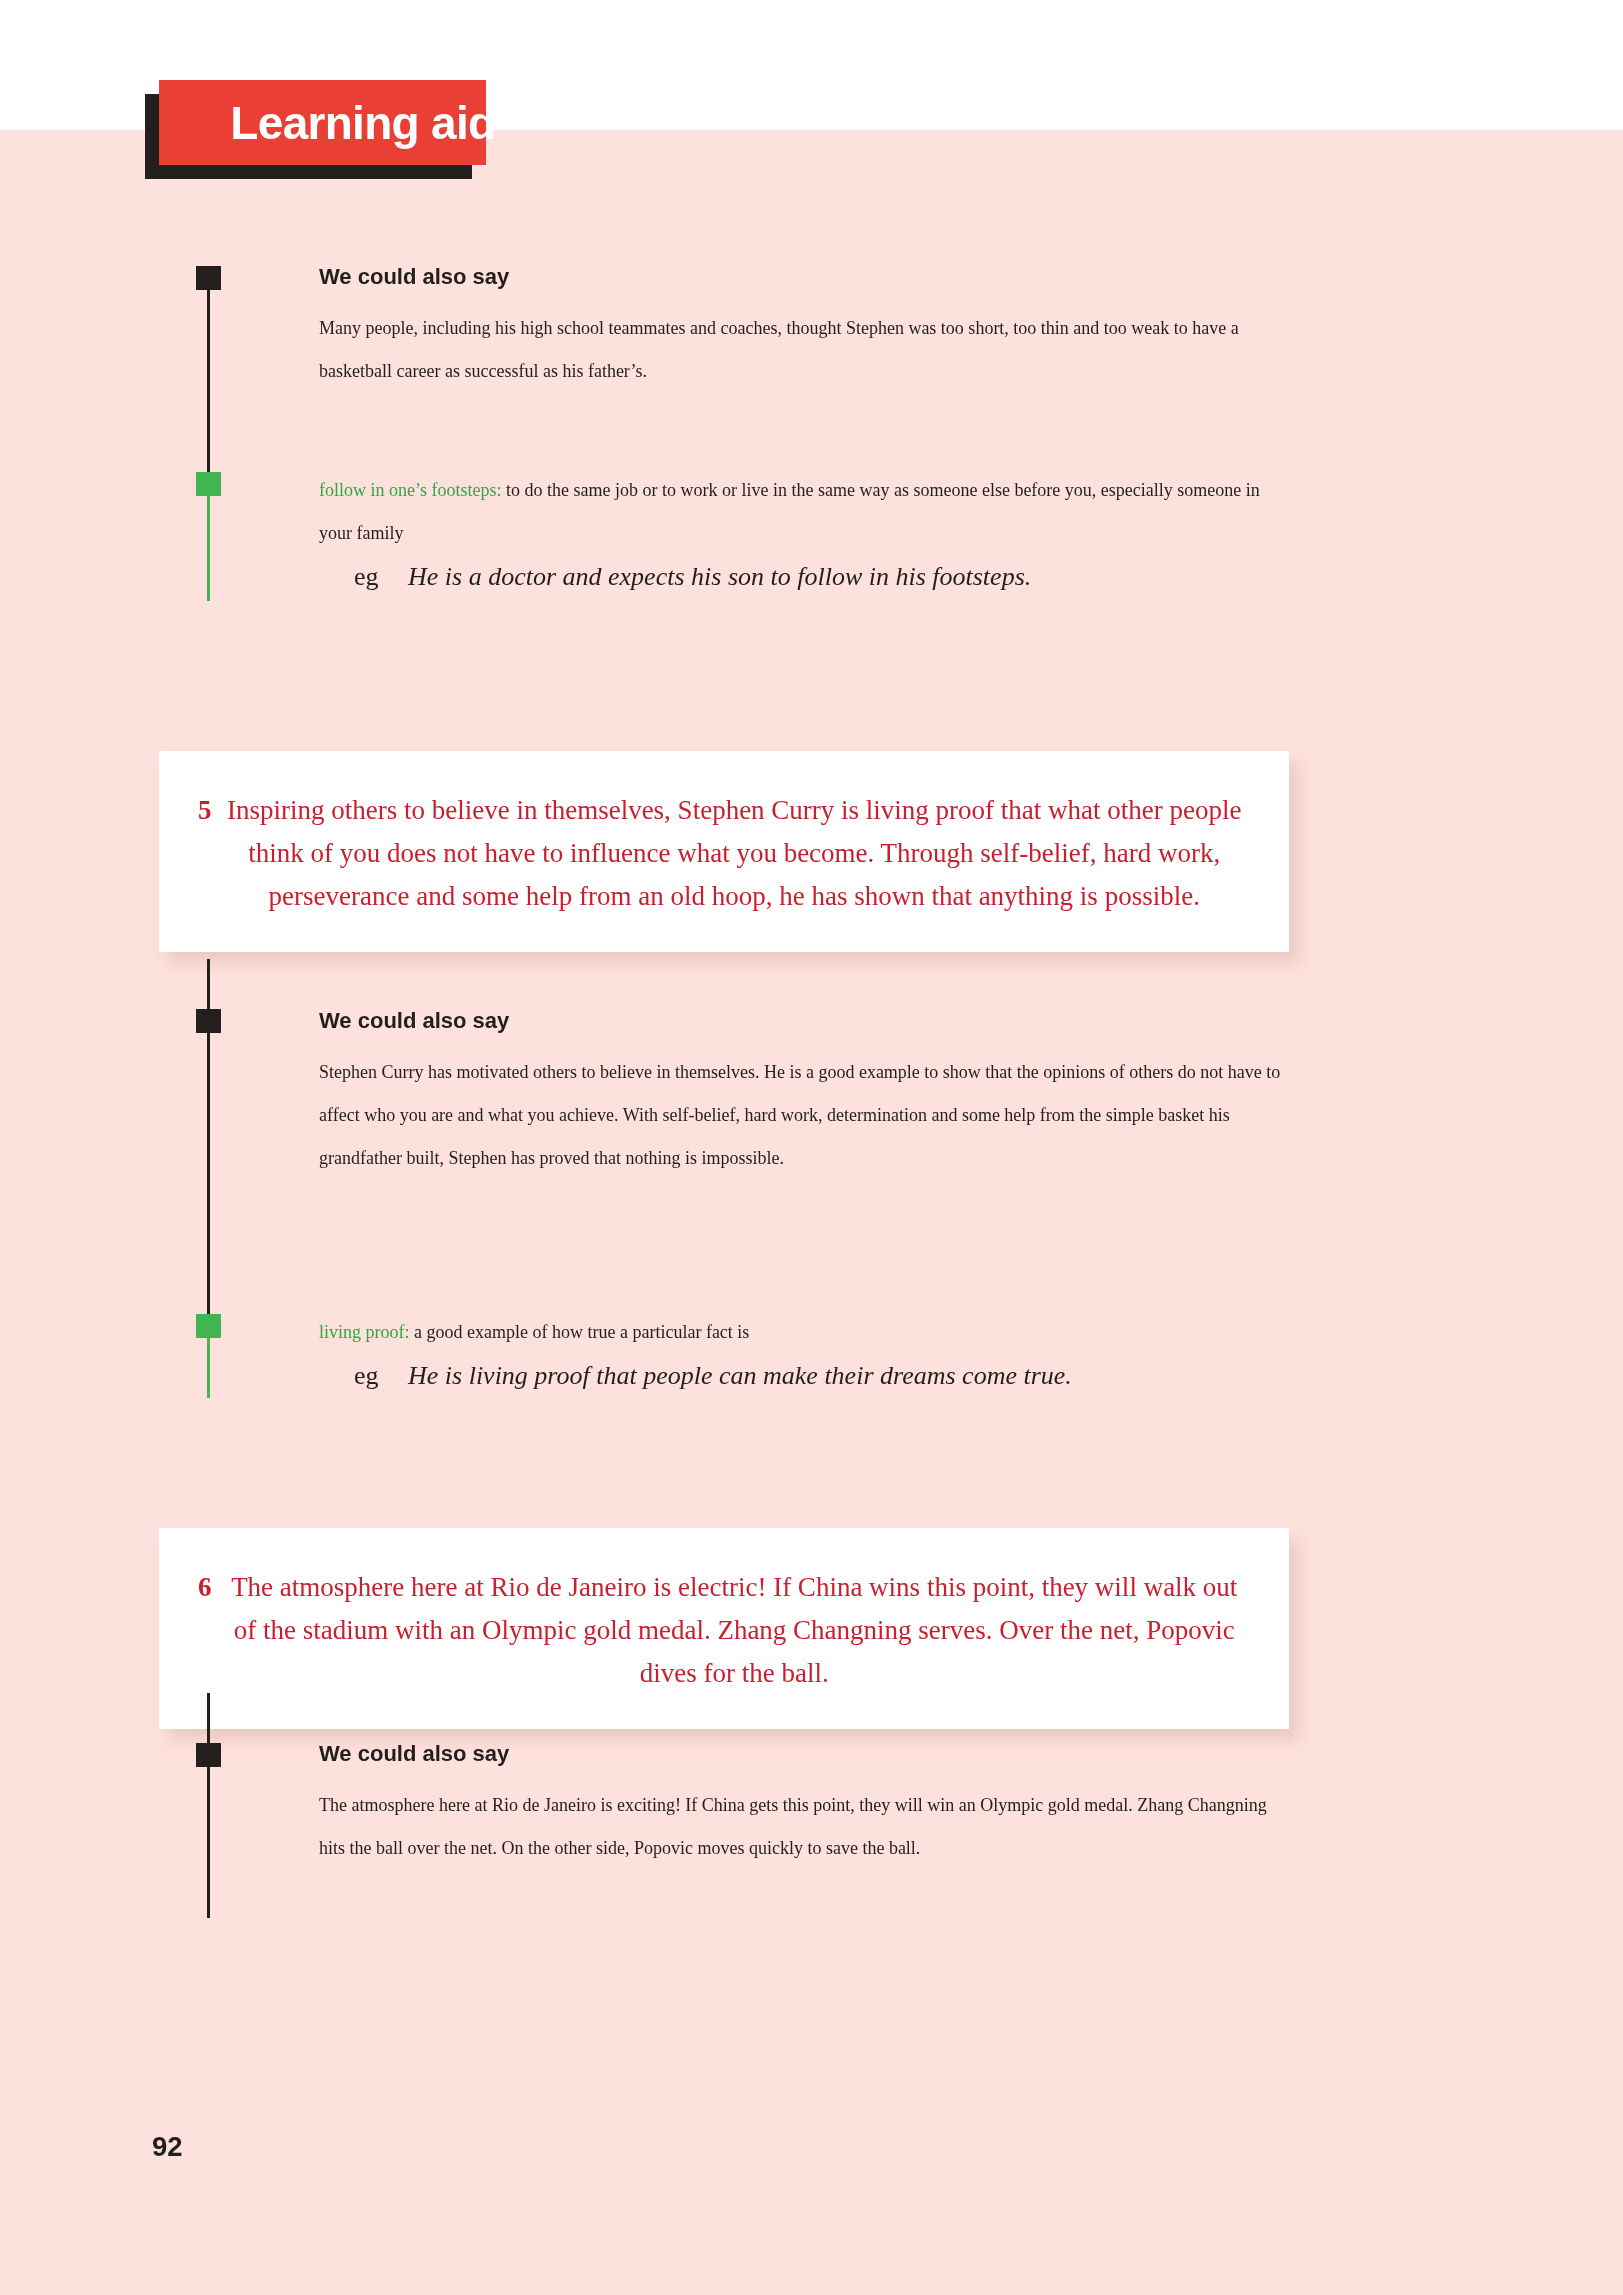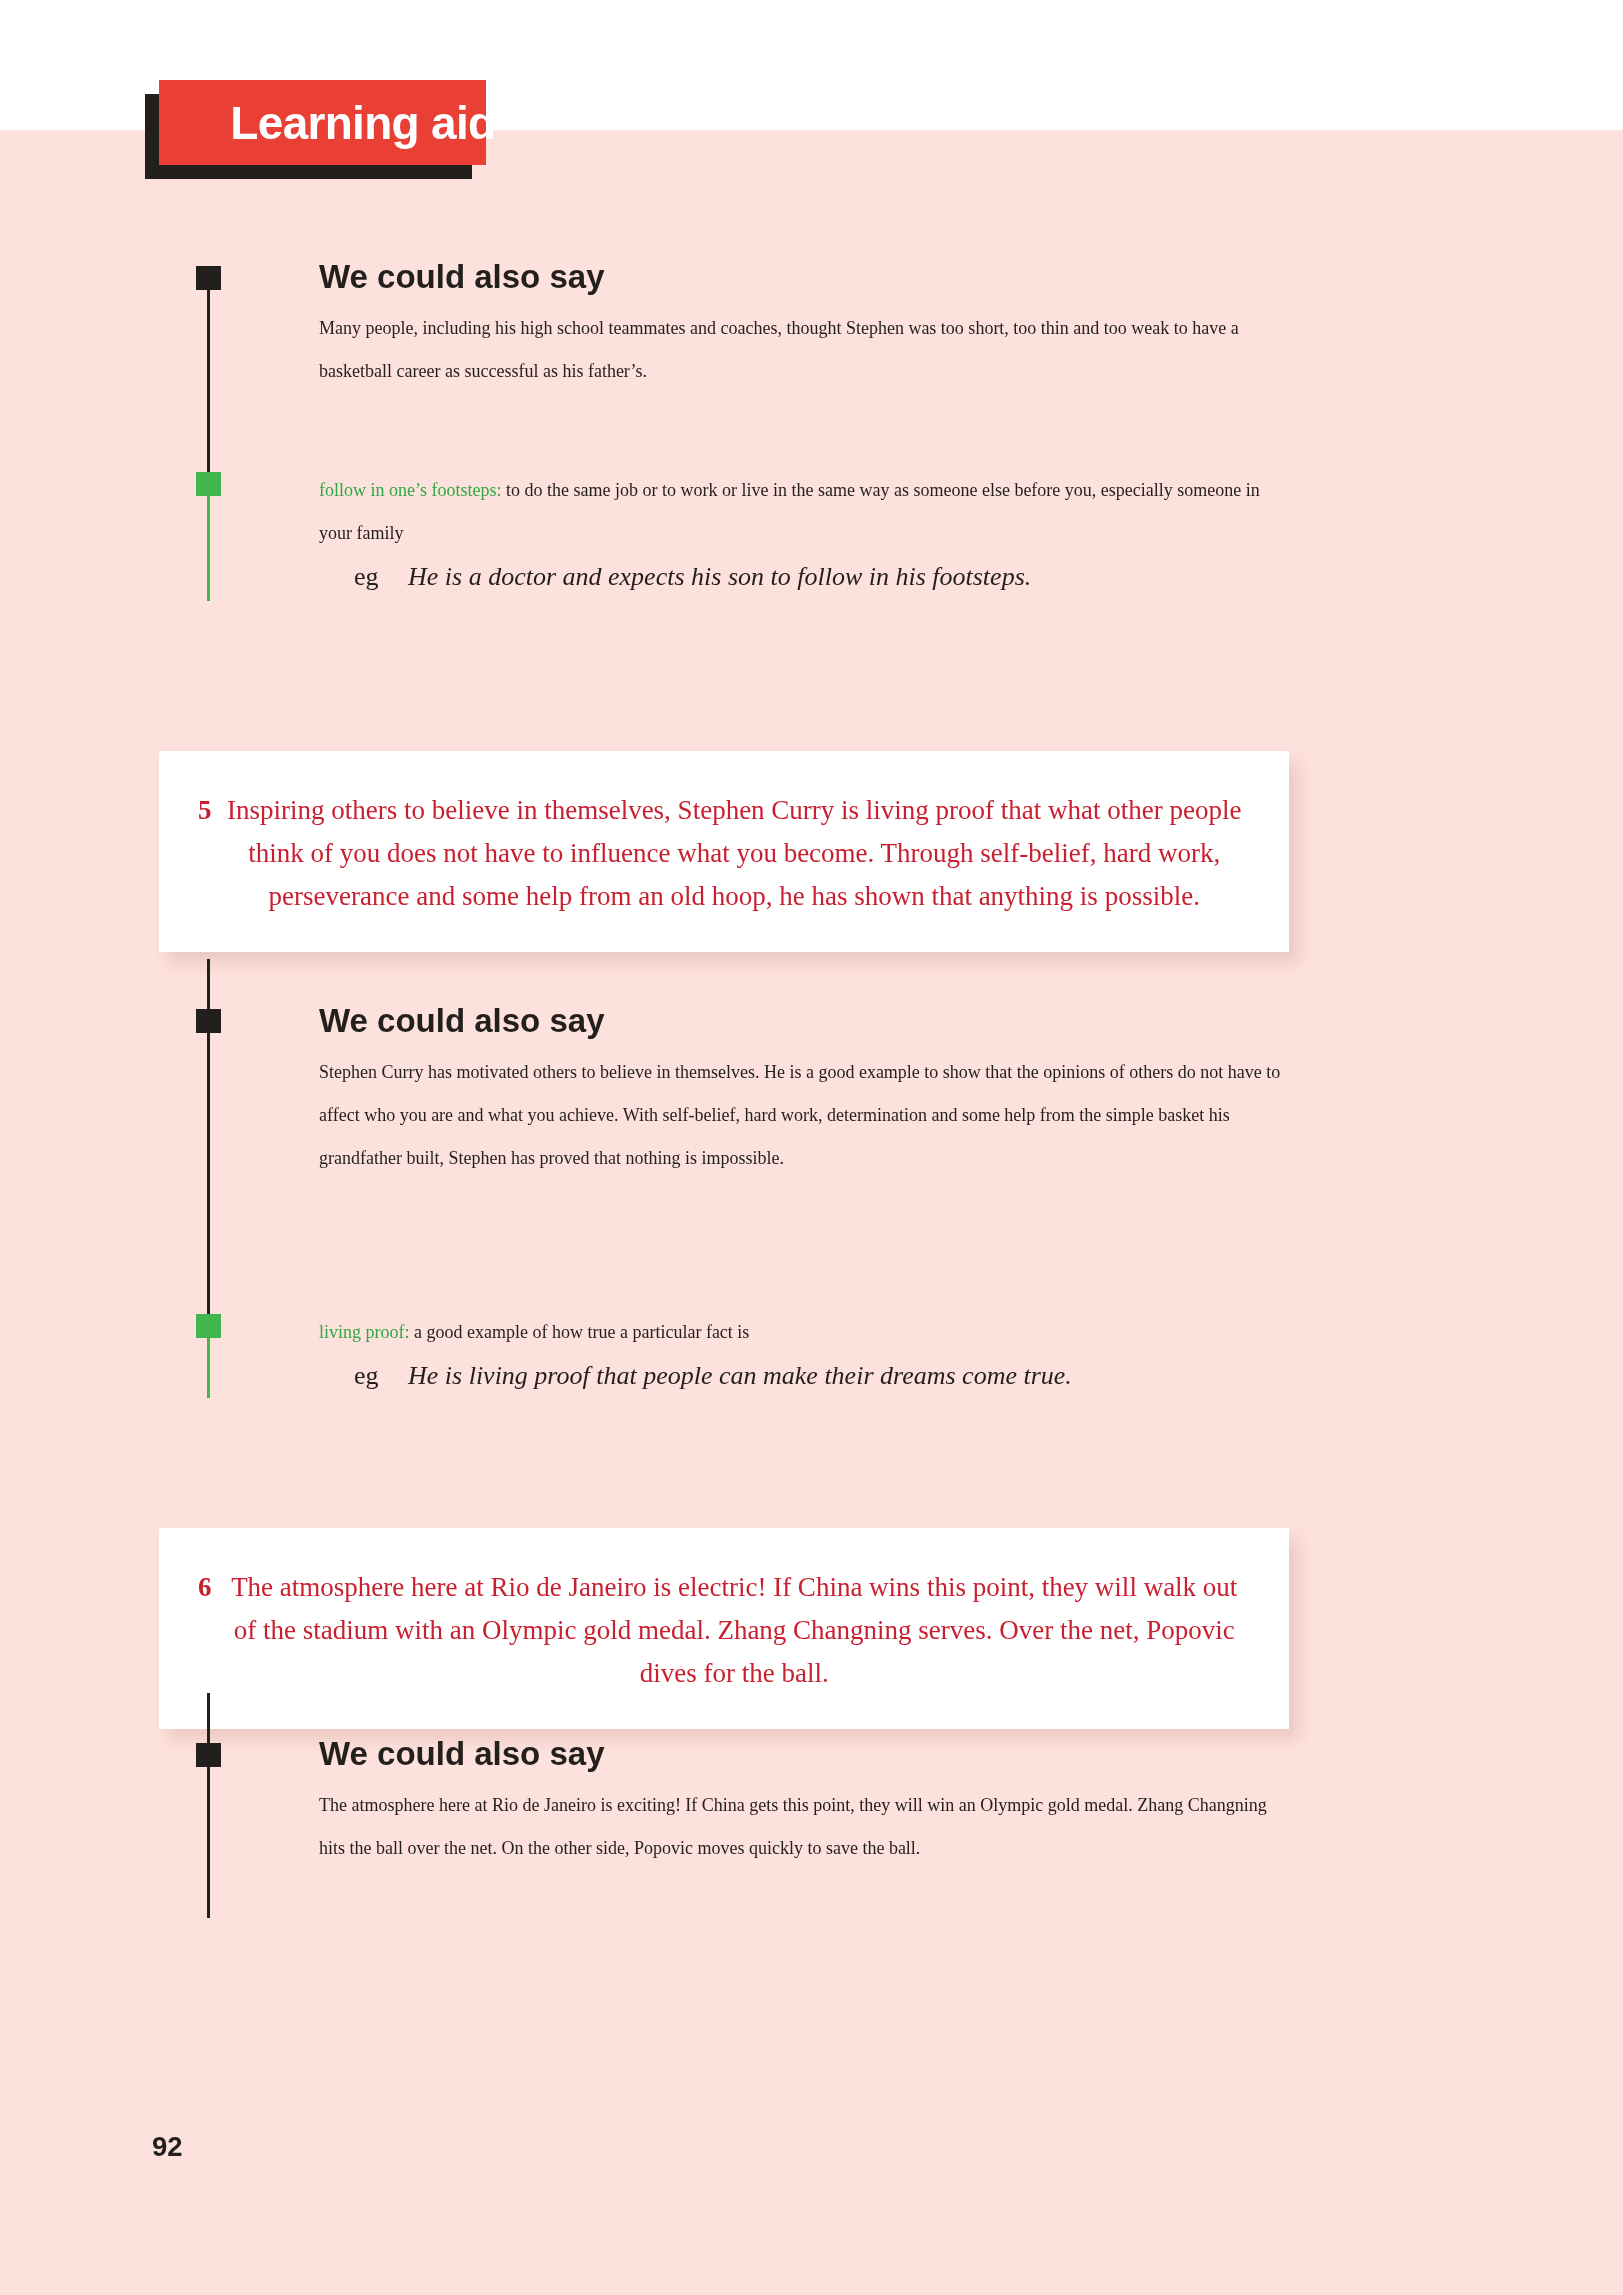--- a/index.html
+++ b/index.html
@@ -118,21 +118,21 @@
   .marker.green { background: #41b550; }
 
   
   .block {
     position: absolute;
   }
   .block-heading {
     color: #231f1c;
     font-family: "Liberation Sans", sans-serif;
     font-weight: bold;
-    font-size: 33px;
+    font-size: 22px;
     line-height: 33px;
     margin-bottom: 14.4px;
   }
   .block-body {
     color: #231f1c;
     font-family: "Liberation Serif", serif;
     font-size: 18px;
     line-height: 43px;
   }
 

